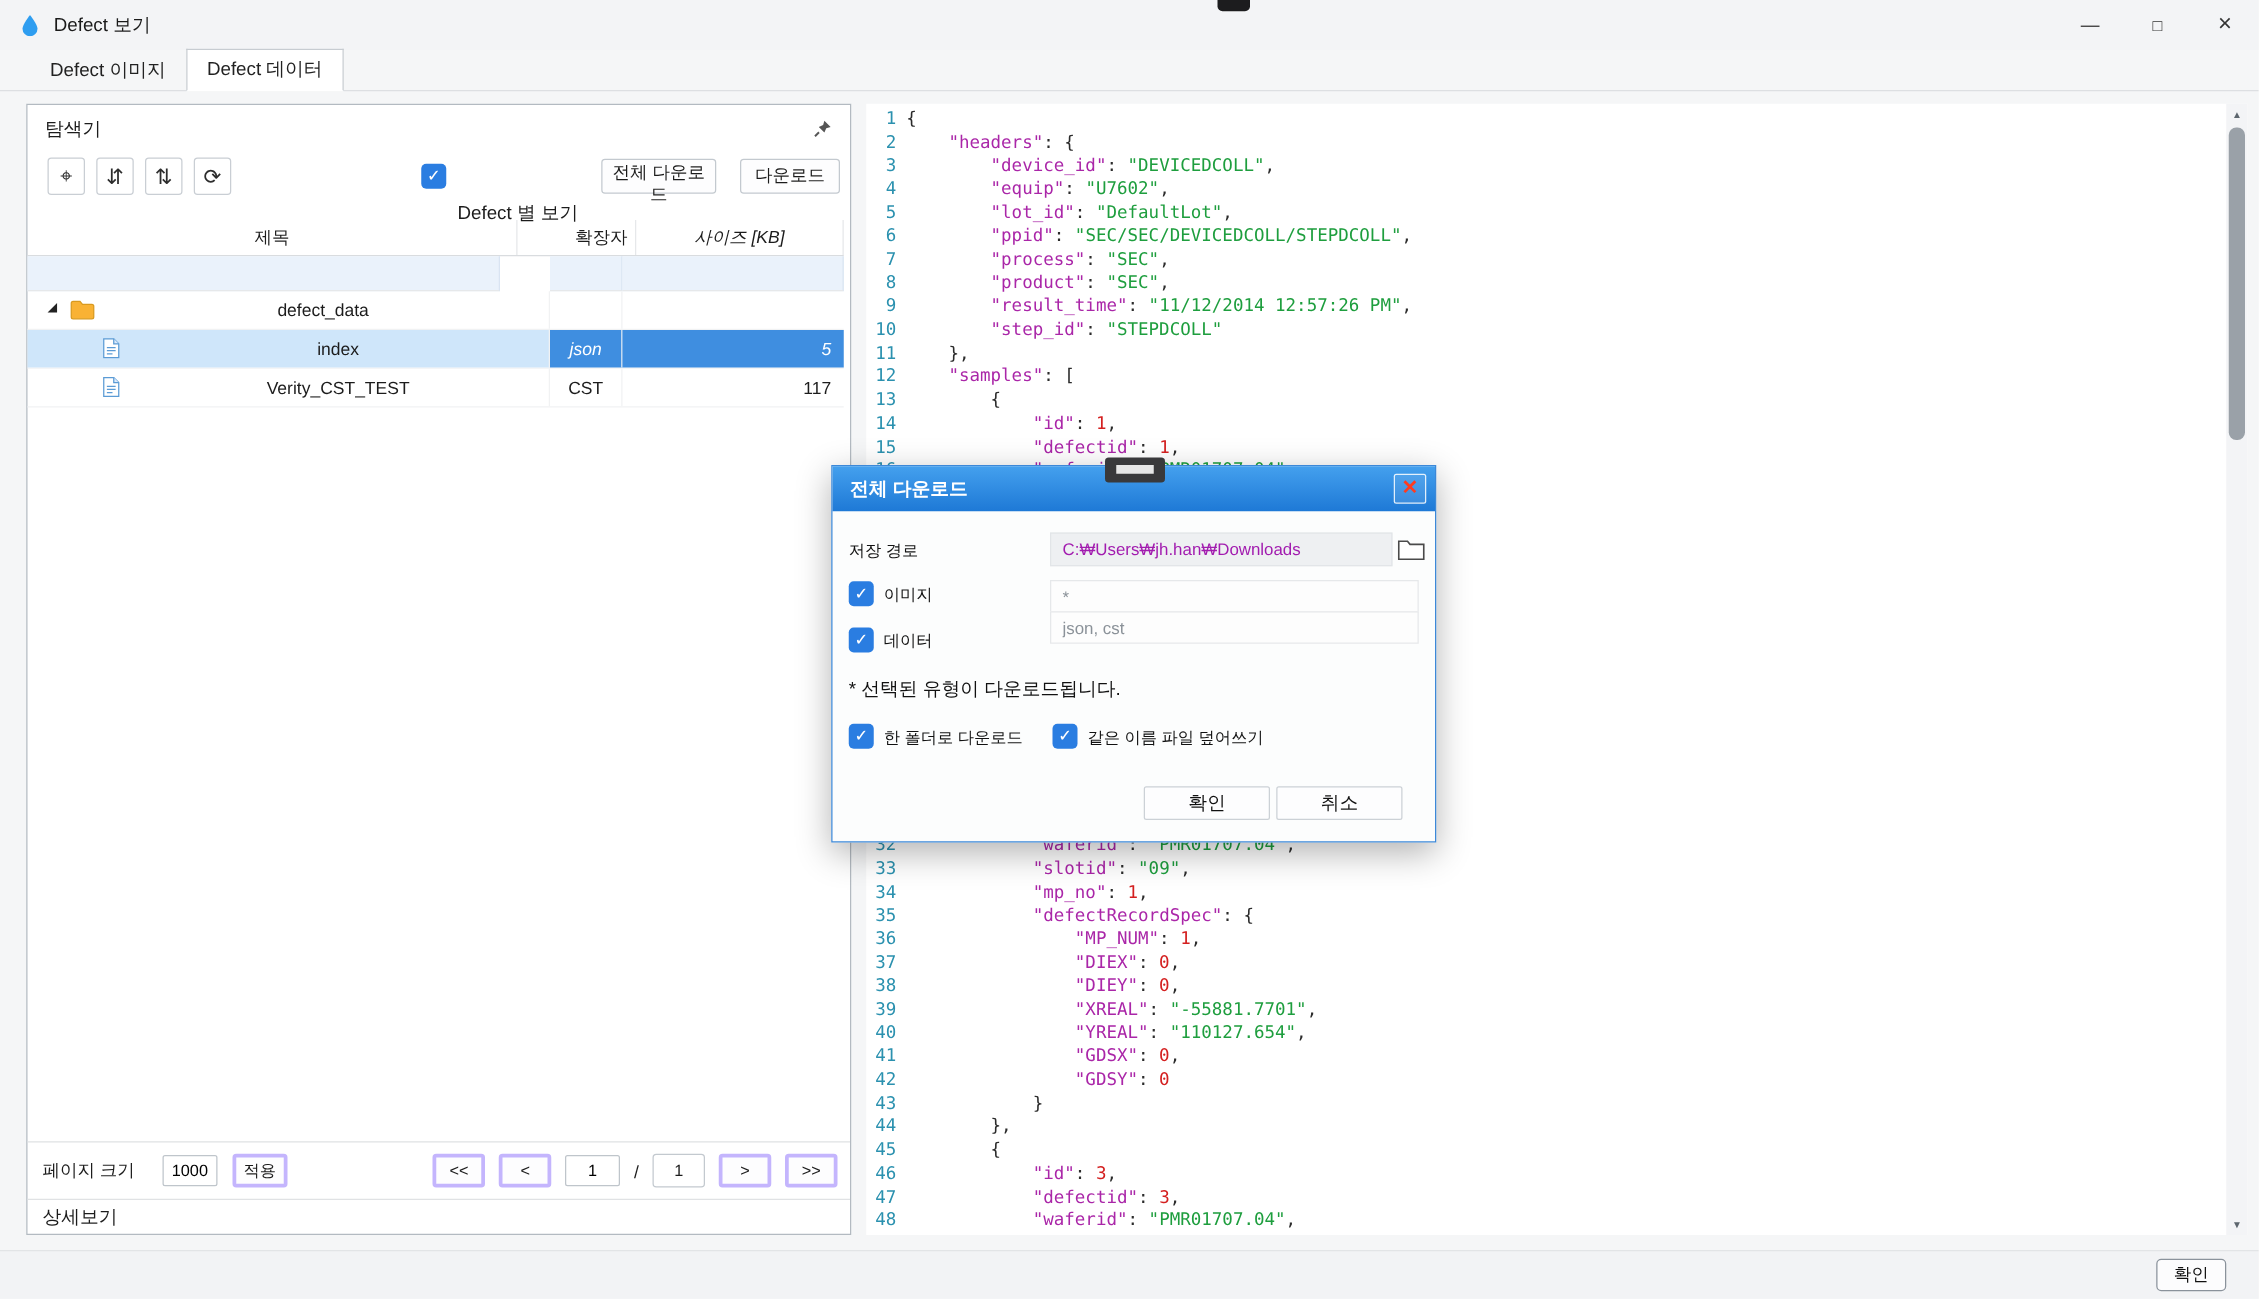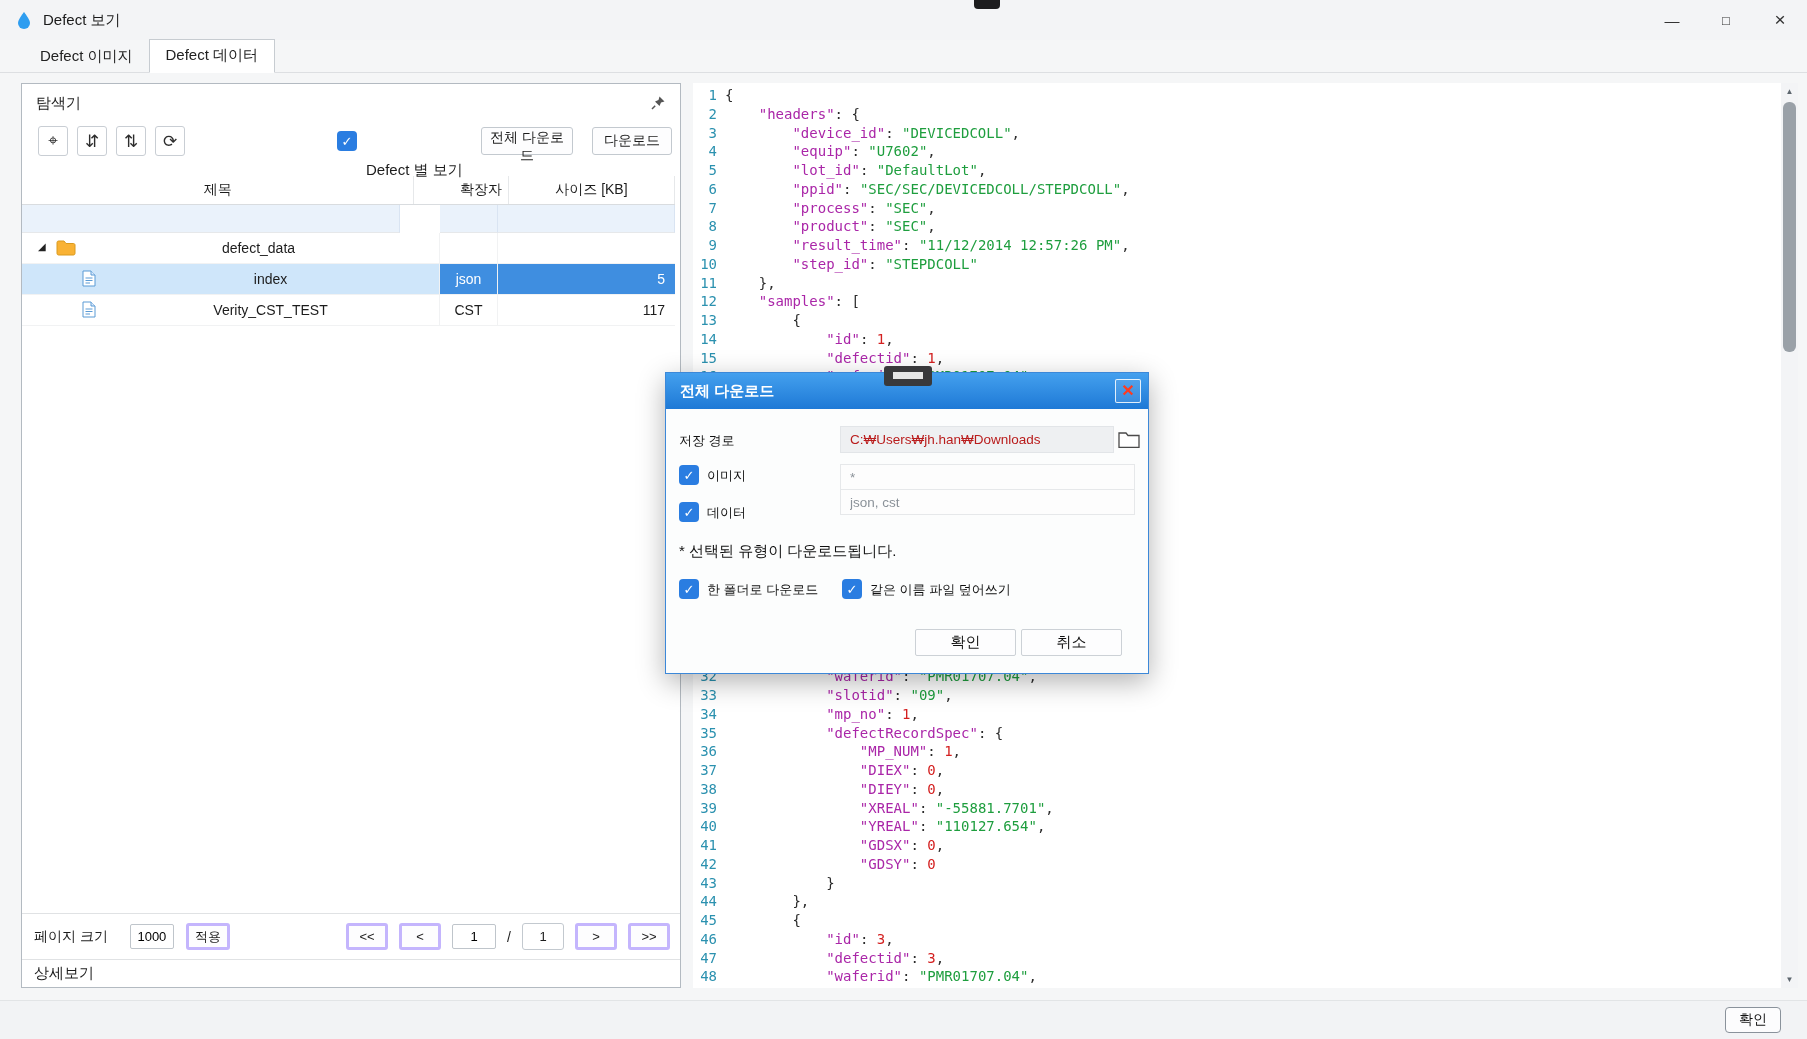--- a/index.html
+++ b/index.html
@@ -39,35 +39,35 @@
   .tb-cb{position:absolute;left:315px;top:5px;}
   .tb-cb-label{position:absolute;left:344px;top:7px;font-size:15px;margin-top:28px;}
   .x-btn{position:absolute;top:1px;height:28px;background:#fdfdfe;border:1px solid #c3c9cf;border-radius:3px;font-size:14px;font-family:inherit;color:#1c1c1c;}
   .btn-dl-all{left:459px;width:92px;}
   .btn-dl{left:570px;width:80px;}
 
   
   .table{position:absolute;left:0;top:92px;width:653px;}
   .thead{display:flex;height:28px;border-bottom:1px solid #d9dcdf;}
   .th{display:flex;align-items:center;justify-content:center;font-size:14px;border-right:1px solid #e6e8ea;box-sizing:border-box;}
-  .w1{width:418px;} .w2{width:58px;margin-left:40px;} .w3{width:177px;}
+  .w1{width:418px;} .w2{width:58px;margin-left:40px;} .w3{width:177px;font-style:italic;}
   .tfilter{display:flex;height:28px;}
   .tf{background:#eaf2fb;border:none;border-right:1px solid #d9e4f2;border-bottom:1px solid #e6e8ea;box-sizing:border-box;height:28px;padding:0 6px;font-size:13px;outline:none;}
   .trow{display:flex;height:30px;border-bottom:1px solid #f1f2f3;font-size:14px;}
   .c1{width:418px;position:relative;display:flex;align-items:center;border-right:1px solid #f1f2f3;box-sizing:border-box;}
   .c2{width:58px;display:flex;align-items:center;justify-content:center;border-right:1px solid #f1f2f3;box-sizing:border-box;}
   .c3{width:177px;display:flex;align-items:center;justify-content:flex-end;padding-right:10px;box-sizing:border-box;}
   .cell-text{position:absolute;right:0;text-align:center;}
   .t-folder{left:56px;}
   .t-file{left:80px;text-align:center;}
   .expander{position:absolute;left:16px;top:9px;font-size:10px;color:#222;line-height:1;}
   .folder-ic{position:absolute;left:34px;top:7px;display:flex;}
   .file-ic{position:absolute;left:60px;top:6px;display:flex;}
   .trow.sel .c1{background:var(--sel-light);}
-  .trow.sel .c2,.trow.sel .c3{background:var(--sel-strong);color:#fff;}
+  .trow.sel .c2,.trow.sel .c3{background:var(--sel-strong);color:#fff;font-style:italic;}
 
   
   .panel-bottom{position:absolute;left:0;right:0;bottom:0;}
   .pg-row{height:45px;border-top:1px solid #e0e2e4;display:flex;align-items:center;padding:0 10px 0 12px;}
   .pg-label{font-size:14px;margin-right:22px;}
   .pg-input{width:44px;height:25px;border:1px solid #bfc5cb;border-radius:2px;text-align:center;font-size:13px;font-family:inherit;box-sizing:border-box;outline:none;background:#fff;}
   .pg-btn{height:27px;min-width:42px;background:#fdfdfe;border:3px solid #c4b5fd;border-radius:3px;font-size:13px;font-family:inherit;color:#1c1c1c;margin:0;}
   .pg-btn.apply{margin-left:12px;}
   .pg-right{margin-left:auto;display:flex;align-items:center;gap:11px;}
   .pg-sep{font-size:14px;}
@@ -90,21 +90,21 @@
   .sb-thumb{position:absolute;left:2px;top:19px;width:13px;height:250px;background:#9aa1a8;border-radius:6px;}
 
   
   .drag-artifact{position:absolute;left:884px;top:366px;width:48px;height:20px;background:#39393b;border-radius:3px;z-index:20;}
   .drag-artifact::after{content:"";position:absolute;left:9px;top:6px;width:30px;height:7px;background:#e6e6e6;}
   .dialog{position:absolute;left:665px;top:372px;width:482px;height:300px;background:#fcfdfd;border:1px solid #3c88d8;box-shadow:0 8px 26px rgba(0,0,0,.30);z-index:10;}
   .dlg-title{position:absolute;left:0;top:0;width:100%;height:36px;background:linear-gradient(180deg,var(--dlg-top),var(--dlg-bottom));color:#fff;display:flex;align-items:center;padding:0 14px;box-sizing:border-box;font-size:15px;font-weight:600;}
   .dlg-close{position:absolute;right:7px;top:6px;width:26px;height:24px;background:rgba(255,255,255,.10);border:1px solid rgba(255,255,255,.85);border-radius:2px;display:flex;align-items:center;justify-content:center;padding:0;}
   .dlg-close span{color:var(--close-x);font-size:16px;font-weight:bold;line-height:1;}
   .dlg-label{position:absolute;font-size:13px;color:#111;}
-  .inp-path{position:absolute;left:174px;top:53px;width:274px;height:27px;background:#eef0f2;border:1px solid #e2e5e8;font-size:13.5px;color:#b91c1c;padding:0 9px;box-sizing:border-box;font-family:inherit;outline:none;}
+  .inp-path{position:absolute;left:174px;top:53px;width:274px;height:27px;background:#eef0f2;border:1px solid #e2e5e8;font-size:13.5px;color:#a21caf;padding:0 9px;box-sizing:border-box;font-family:inherit;outline:none;}
   .btn-folder{position:absolute;left:449px;top:54px;width:27px;height:25px;background:transparent;border:none;display:flex;align-items:center;justify-content:center;padding:0;}
   .dlg-cb{position:absolute;}
   .inp-filter{position:absolute;width:295px;height:26px;background:#fdfdfd;border:1px solid #e6e8ea;font-size:13.5px;color:#8b9299;padding:0 9px;box-sizing:border-box;font-family:inherit;outline:none;}
   .dlg-note{position:absolute;left:13px;top:169px;font-size:15px;color:#111;}
   .dlg-btn{position:absolute;top:256px;width:101px;height:27px;background:#fdfdfe;border:1px solid #ccd1d6;border-radius:2px;font-size:15px;font-family:inherit;color:#111;}
   .dlg-ok{left:249px;}
   .dlg-cancel{left:355px;}
 
   
   .footer{position:absolute;left:0;top:1000px;width:100%;height:39px;background:#f2f3f5;border-top:1px solid #e2e4e6;}

